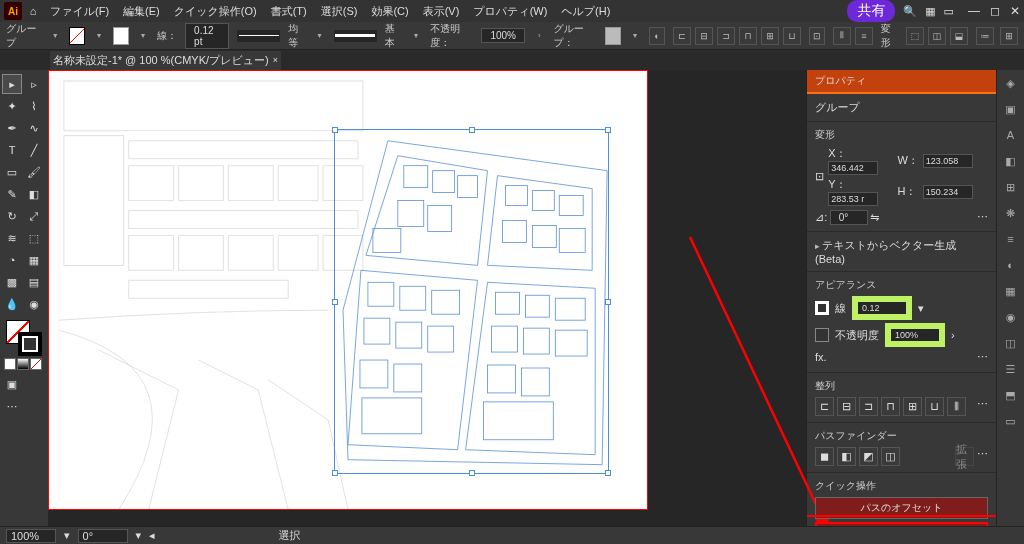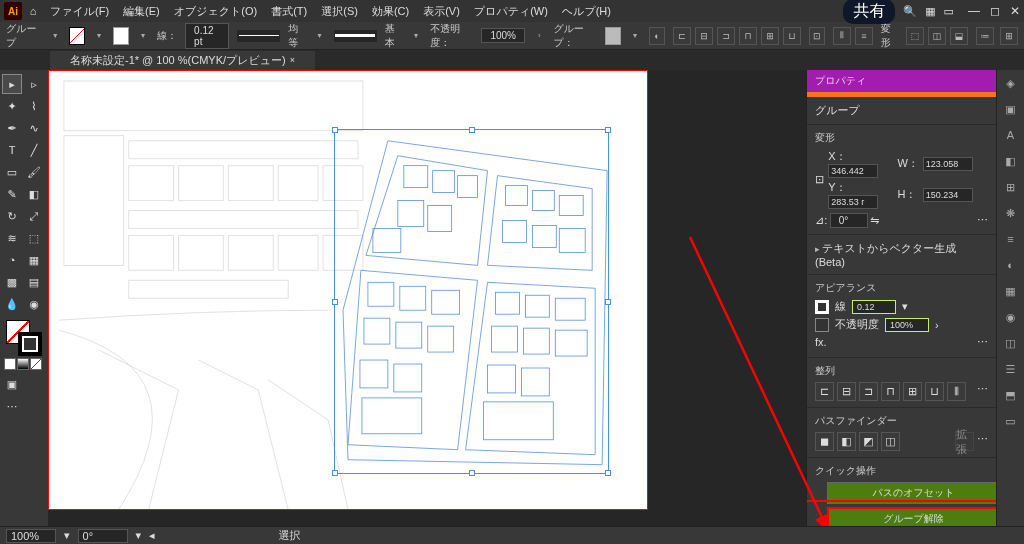--- a/index.html
+++ b/index.html
@@ -2,36 +2,36 @@
 <html><head>
 <meta charset="utf-8">
 <style>
 *{margin:0;padding:0;box-sizing:border-box;font-family:"Hiragino Kaku Gothic Pro","Meiryo",sans-serif;font-size:11px;color:#ddd;user-select:none}
 body{background:#333;width:1024px;height:544px;overflow:hidden;position:relative}
 .menubar{height:22px;background:#333;display:flex;align-items:center;padding:0 4px;gap:2px}
 .menubar .logo{width:18px;height:18px;background:#330000;border-radius:2px;display:flex;align-items:center;justify-content:center;color:#ff9a00;font-weight:bold;font-size:10px}
 .menubar .home{width:18px;height:18px;display:flex;align-items:center;justify-content:center}
 .menubar .mi{padding:2px 6px;cursor:pointer}
 .menubar .right{margin-left:auto;display:flex;align-items:center;gap:8px}
-.share{background:#0f172a;padding:2px 10px;border-radius:10px;color:#fff;font-size:16px}
+.share{background:#6d28d9;padding:2px 10px;border-radius:10px;color:#fff;font-size:14px}
 .win-ctrl{display:flex;gap:10px;margin-left:6px}
 .win-ctrl span{font-size:12px;cursor:pointer}
 .ctrlbar{height:28px;background:#383838;display:flex;align-items:center;padding:0 6px;gap:8px;border-bottom:1px solid #222}
 .ctrlbar .lbl{font-size:10px;color:#ccc}
 .swatch{width:18px;height:18px;background:linear-gradient(135deg,#fff 48%,red 48%,red 52%,#fff 52%);border:1px solid #000}
 .swatch2{width:18px;height:18px;border:1px solid #999;background:#fff}
 .drop{width:14px;height:14px;color:#aaa;font-size:8px;display:inline-flex;align-items:center;justify-content:center}
 .numin{background:#262626;border:1px solid #555;padding:1px 8px;width:48px;font-size:10px}
 .strokeline{width:50px;height:12px;background:#262626;display:flex;align-items:center;justify-content:center}
 .strokeline div{width:40px;height:1px;background:#fff}
 .strokeline.thick div{height:3px}
 .icoset{display:flex;gap:4px}
 .ico{width:18px;height:18px;border:1px solid #555;background:#3a3a3a;display:flex;align-items:center;justify-content:center;font-size:9px;color:#bbb}
 .tabbar{height:20px;background:#2a2a2a;display:flex;align-items:center;padding-left:50px}
-.tab{background:#383838;padding:2px 20px;font-size:10px;display:flex;align-items:center;gap:4px}
+.tab{background:#383838;padding:2px 3px;font-size:10px;display:flex;align-items:center;gap:4px}
 .tab .x{font-size:9px;cursor:pointer}
 .workspace{position:absolute;top:70px;left:0;right:0;bottom:18px;display:flex}
 .tools{width:48px;background:#383838;padding:4px 2px}
 .tools .row{display:flex;gap:2px;margin-bottom:2px}
 .tool{width:20px;height:20px;display:flex;align-items:center;justify-content:center;cursor:pointer;position:relative}
 .tool.sel{background:#4a4a4a;border:1px solid #888}
 .fillstroke{margin-top:6px;position:relative;width:36px;height:36px;margin-left:4px}
 .fillstroke .f{position:absolute;width:24px;height:24px;background:#fff;border:1px solid #000;background:linear-gradient(135deg,#fff 46%,red 46%,red 54%,#fff 54%)}
 .fillstroke .s{position:absolute;width:24px;height:24px;left:12px;top:12px;background:#333;border:4px solid #000;box-shadow:inset 0 0 0 2px #fff}
 .colormodes{display:flex;gap:1px;margin-top:2px;margin-left:2px}
@@ -43,52 +43,52 @@
 .canvas{background:#fff;width:600px;height:440px;margin-left:0;border:1px solid red;position:relative;overflow:hidden}
 .sel-box{position:absolute;border:1px solid #4a90d9;left:285px;top:58px;width:275px;height:345px;pointer-events:none}
 .sel-box .h{position:absolute;width:6px;height:6px;background:#fff;border:1px solid #4a90d9}
 .h.tl{left:-3px;top:-3px}.h.tr{right:-3px;top:-3px}.h.bl{left:-3px;bottom:-3px}.h.br{right:-3px;bottom:-3px}
 .h.tm{left:50%;top:-3px;margin-left:-3px}.h.bm{left:50%;bottom:-3px;margin-left:-3px}
 .h.ml{left:-3px;top:50%;margin-top:-3px}.h.mr{right:-3px;top:50%;margin-top:-3px}
 .arrow{position:absolute;left:640px;top:165px;width:230px;height:340px;pointer-events:none}
 .arrow svg{width:100%;height:100%}
 .props{width:190px;background:#383838;border-left:1px solid #222;padding:0;overflow-y:auto}
 .props::-webkit-scrollbar{width:0}
-.panel-tab{padding:4px 8px;border-bottom:5px solid #f97316;font-size:10px;background:#a21caf}
+.panel-tab{padding:4px 8px;border-bottom:2px solid #f97316;font-size:10px;background:#c2410c}
 .section{padding:6px 8px;border-bottom:1px solid #2a2a2a}
 .section .title{font-size:10px;color:#ccc;margin-bottom:4px}
 .xfrm{display:grid;grid-template-columns:auto 1fr auto 1fr;gap:2px 4px;align-items:center;font-size:9px}
 .xfrm input{background:#262626;border:1px solid #555;width:50px;font-size:9px;padding:1px 2px;color:#ddd}
 .disc{font-size:9px;color:#bbb;cursor:pointer}
 .app-row{display:flex;align-items:center;gap:6px;margin:3px 0}
 .app-row .sw{width:14px;height:14px;border:1px solid #888}
 .app-row .sw.none{background:linear-gradient(135deg,#fff 46%,red 46%,red 54%,#fff 54%)}
 .app-row .sw.stroke{background:#333;border:3px solid #fff}
 .app-row .sw.op{background:#333}
-.app-row .val{background:#262626;border:1px solid #bef264;padding:1px 4px;font-size:9px;width:44px}
+.app-row .val{background:#262626;border:6px solid #bef264;padding:1px 4px;font-size:9px;width:60px}
 .align-row{display:flex;gap:3px;flex-wrap:wrap}
 .abtn{width:19px;height:19px;border:1px solid #555;background:#3a3a3a;display:flex;align-items:center;justify-content:center}
-.quick-btn{display:block;width:100%;background:#4d7c0f;border:1px solid #666;padding:3px;font-size:10px;text-align:center;margin:3px 12px;cursor:pointer}
+.quick-btn{display:block;width:100%;background:#7f1d1d;border:1px solid #666;padding:3px;font-size:10px;text-align:center;margin:3px 0;cursor:pointer}
 .quick-btn.hl{border:2px solid red}
 .rpanel{width:28px;background:#383838;border-left:1px solid #222;display:flex;flex-direction:column;align-items:center;padding-top:4px;gap:8px}
 .rpanel .ri{width:18px;height:18px;display:flex;align-items:center;justify-content:center;color:#aaa;cursor:pointer}
 .status{position:absolute;bottom:0;left:0;right:0;height:18px;background:#383838;display:flex;align-items:center;padding:0 6px;gap:8px;font-size:10px;border-top:1px solid #222}
 .status .sin{background:#262626;border:1px solid #555;padding:0 4px;width:50px}
 .highlight-box{position:absolute;border:2px solid red;border-radius:4px;pointer-events:none}
 .mapsvg{position:absolute;inset:0}
 </style>
 </head>
 <body>
 
 <div class="menubar">
   <div class="logo">Ai</div>
   <div class="home">⌂</div>
   <div class="mi">ファイル(F)</div>
   <div class="mi">編集(E)</div>
-  <div class="mi">オブジェクト(O)</div>
+  <div class="mi">クイック操作(O)</div>
   <div class="mi">書式(T)</div>
   <div class="mi">選択(S)</div>
   <div class="mi">効果(C)</div>
   <div class="mi">表示(V)</div>
   <div class="mi">プロパティ(W)</div>
   <div class="mi">ヘルプ(H)</div>
   <div class="right">
     <div class="share">共有</div>
     <div>🔍</div>
     <div>▦</div>

